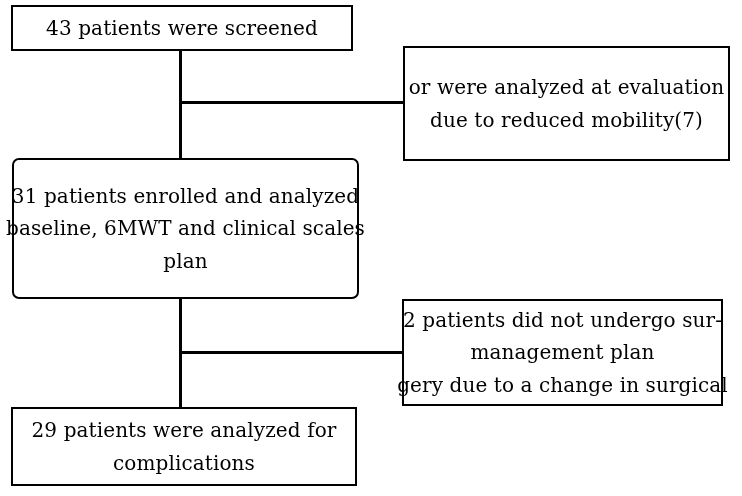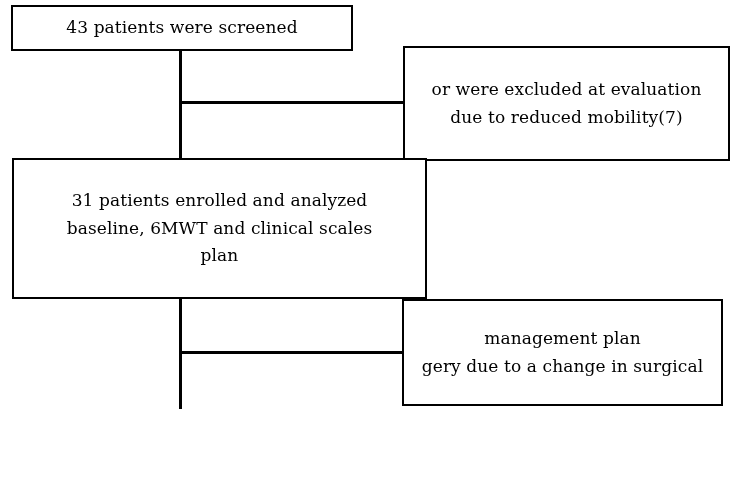--- a/index.html
+++ b/index.html
@@ -23,42 +23,42 @@
     box-sizing: border-box;
     border: 2px solid #000000;
     background: #ffffff;
     display: flex;
     flex-direction: column;
     align-items: center;
     justify-content: center;
     text-align: center;
     color: #000000;
     font-family: "DejaVu Serif", "Liberation Serif", serif;
-    font-size: 17px;
+    font-size: 20px;
     line-height: 1.62;
     letter-spacing: 0.1px;
     z-index: 2;
   }
   .node .line {
     display: block;
     white-space: nowrap;
   }
 
   
   #node-screened {
     left: 11px;  top: 5px;
     width: 342px; height: 46px;
   }
   #node-excluded {
     left: 403px; top: 46px;
     width: 327px; height: 115px;
   }
   #node-enrolled {
     left: 12px;  top: 158px;
-    width: 415px; height: 141px;
+    width: 347px; height: 141px; border-radius: 7px;
   }
   #node-nosurgery {
     left: 402px; top: 299px;
     width: 321px; height: 107px;
   }
   #node-complications {
     left: 11px;  top: 407px;
     width: 346px; height: 79px;
   }
 
@@ -84,29 +84,34 @@
   <div class="connector v-line" id="conn-v-upper"></div>
   <div class="connector h-line" id="conn-h-upper"></div>
   <div class="connector v-line" id="conn-v-lower"></div>
   <div class="connector h-line" id="conn-h-lower"></div>
 
   <div class="node" id="node-screened">
     <span class="line">43 patients were screened</span>
   </div>
 
   <div class="node" id="node-excluded">
-    <span class="line">or were excluded at evaluation</span>
+    <span class="line">or were analyzed at evaluation</span>
     <span class="line">due to reduced mobility(7)</span>
   </div>
 
   <div class="node" id="node-enrolled">
     <span class="line">31 patients enrolled and analyzed</span>
     <span class="line">baseline, 6MWT and clinical scales</span>
     <span class="line">plan</span>
   </div>
 
   <div class="node" id="node-nosurgery">
+    <span class="line">2 patients did not undergo sur-</span>
     <span class="line">management plan</span>
     <span class="line">gery due to a change in surgical</span>
   </div>
 
+  <div class="node" id="node-complications">
+    <span class="line">29 patients were analyzed for</span>
+    <span class="line">complications</span>
+  </div>
 
 </div>
 
 </body></html>

